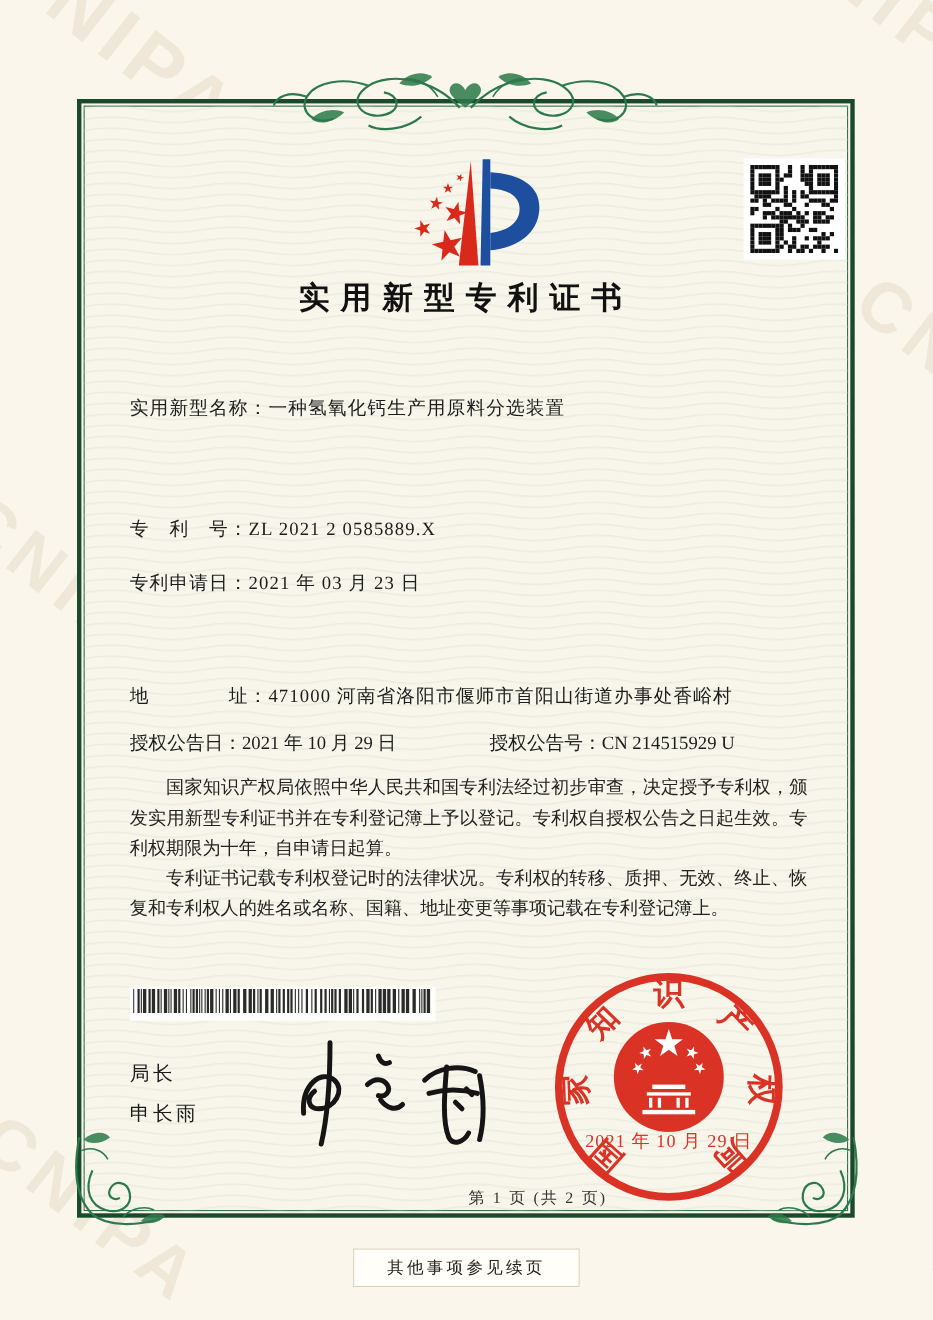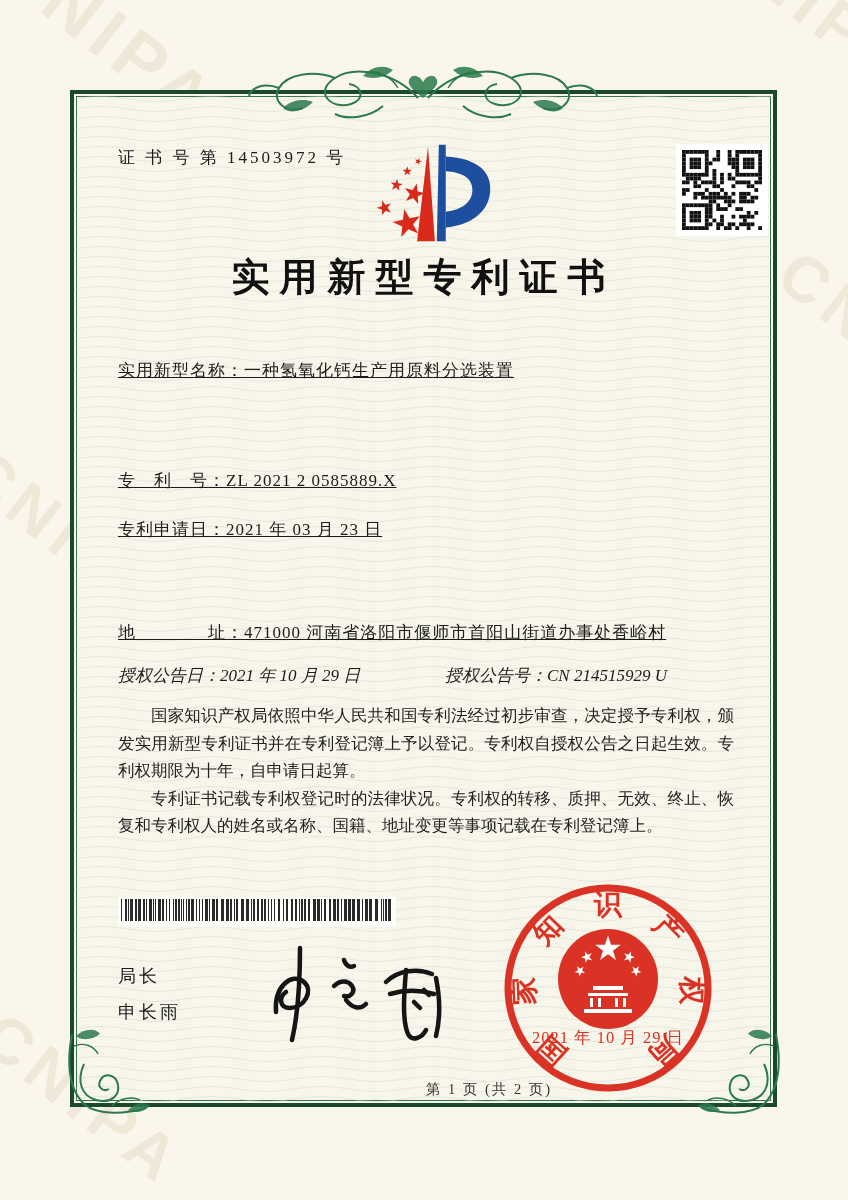--- a/index.html
+++ b/index.html
@@ -24,26 +24,26 @@
   .waves{position:absolute; inset:0; width:100%; height:100%;}
   .content{position:absolute; inset:0; z-index:3;}
   .cert-no{
     position:absolute; left:118px; top:146px; font-size:17px; letter-spacing:3px;
   }
   .logo{position:absolute; left:352px; top:138px; width:148px; height:112px;}
   .qr-wrap{position:absolute; left:676px; top:144px; width:92px; height:92px; background:#ffffff;
     display:flex; align-items:center; justify-content:center;}
   .title{
     position:absolute; left:70px; top:252px; width:707px; text-align:center;
-    font-size:38px; font-weight:bold; letter-spacing:10px; color:#111;
-  }
-  .row{position:absolute; left:118px; right:100px; display:flex; font-size:17px; line-height:26px;text-decoration:underline;}
+    font-size:28px; font-weight:bold; letter-spacing:10px; color:#111;
+  }
+  .row{position:absolute; left:118px; right:100px; display:flex; font-size:17px; line-height:26px;}
   .row .lab{white-space:pre; letter-spacing:1px;}
   .row .val{letter-spacing:1px;}
-  .grant{position:absolute; top:664px; left:118px; right:80px; font-size:17px;font-style:italic;}
+  .grant{position:absolute; top:664px; left:118px; right:80px; font-size:17px;}
   .grant .g2{position:absolute; left:327px; top:0; white-space:nowrap;}
   .bodytxt{
     position:absolute; left:118px; width:616px; top:702px;
     font-size:16.5px; line-height:27.5px; color:#222; text-align:justify;
   }
   .bodytxt p{margin:0; text-indent:2em;}
   .barcode{position:absolute; left:118px; top:897px; background:#fdfdfb; padding:2px 3px;}
   .sig-pos{position:absolute; left:118px; top:964px; font-size:18px; letter-spacing:3px;}
   .sig-name{position:absolute; left:118px; top:1000px; font-size:18px; letter-spacing:3px;}
   .sig-draw{position:absolute; left:248px; top:942px; width:210px; height:105px;}
@@ -127,21 +127,20 @@
       <path d="M50,80 C58,72 70,70 78,74" stroke-width="1.4"></path>
     </g>
     <g fill="#2c7a4b" opacity="0.85">
       <path d="M14,10 C22,2 34,2 38,8 C30,14 20,15 14,10 Z"></path>
       <path d="M66,84 C74,76 84,75 88,80 C82,86 72,88 66,84 Z"></path>
     </g>
   </svg>
 
   <div class="content">
 
-    <div class="cert-no">证 书 号 第 14503972 号</div>
 
     <svg class="logo" viewBox="0 0 150 112" xmlns="http://www.w3.org/2000/svg">
       <defs>
         <path id="star" d="M0,-10 L2.29,-3.16 L9.51,-3.09 L3.71,1.21 L5.88,8.09 L0,3.9 L-5.88,8.09 L-3.71,1.21 L-9.51,-3.09 L-2.29,-3.16 Z"></path>
       </defs>
       <g fill="#d8291b">
         <use href="#star" transform="translate(56,86) scale(1.5) rotate(-12)"></use>
         <use href="#star" transform="translate(63,56) scale(1.1) rotate(14)"></use>
         <use href="#star" transform="translate(33,70) scale(0.8) rotate(-18)"></use>
         <use href="#star" transform="translate(45,47) scale(0.65) rotate(8)"></use>
@@ -532,14 +531,15 @@
           <rect x="123" y="118" width="3" height="9"></rect>
           <rect x="84" y="129" width="48" height="4"></rect>
         </g>
         <text x="108" y="163" text-anchor="middle" fill="#d8291b" font-size="16.5" letter-spacing="1" font-family="Liberation Serif, DejaVu Serif, serif">2021 年 10 月 29 日</text>
       </g>
     </svg>
 
     <div class="page-info">第 1 页 (共 2 页)</div>
   </div>
 
+  <div class="cont-box">其他事项参见续页</div>
 
 </div>
 
 </body></html>

